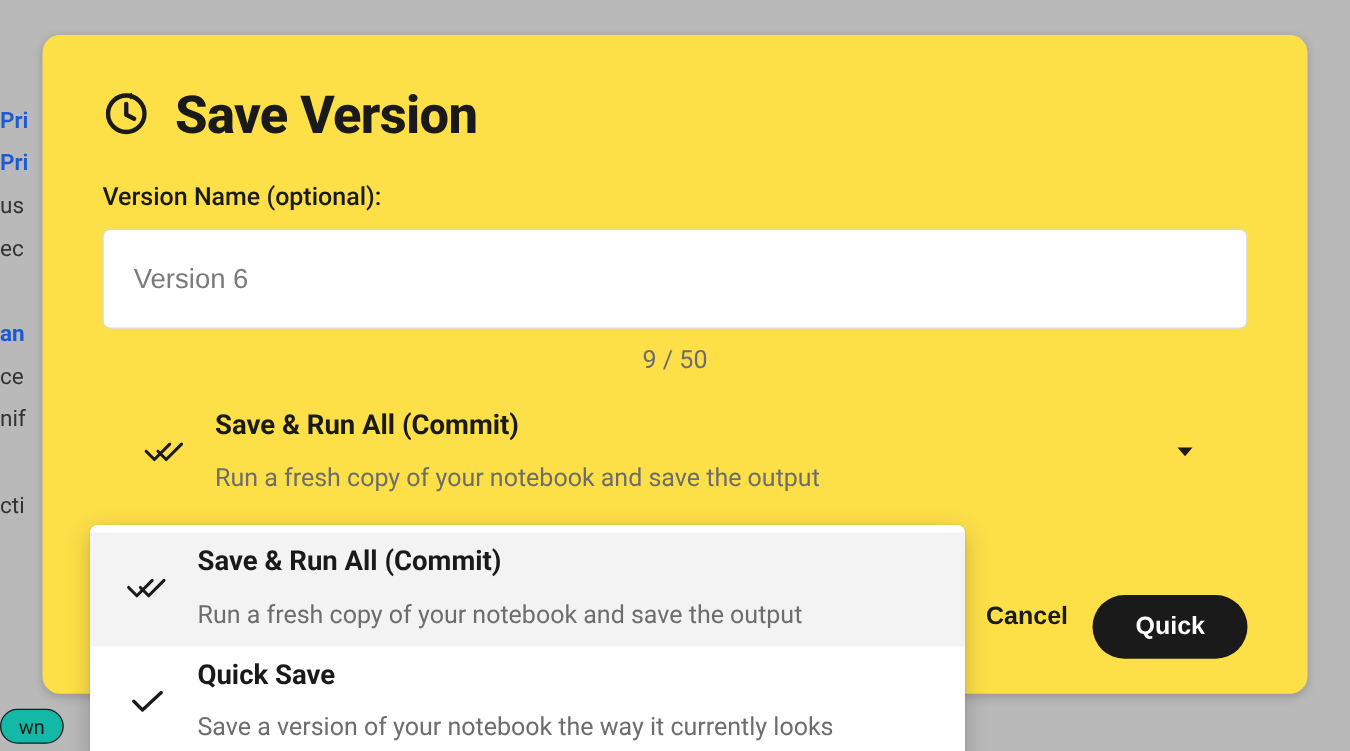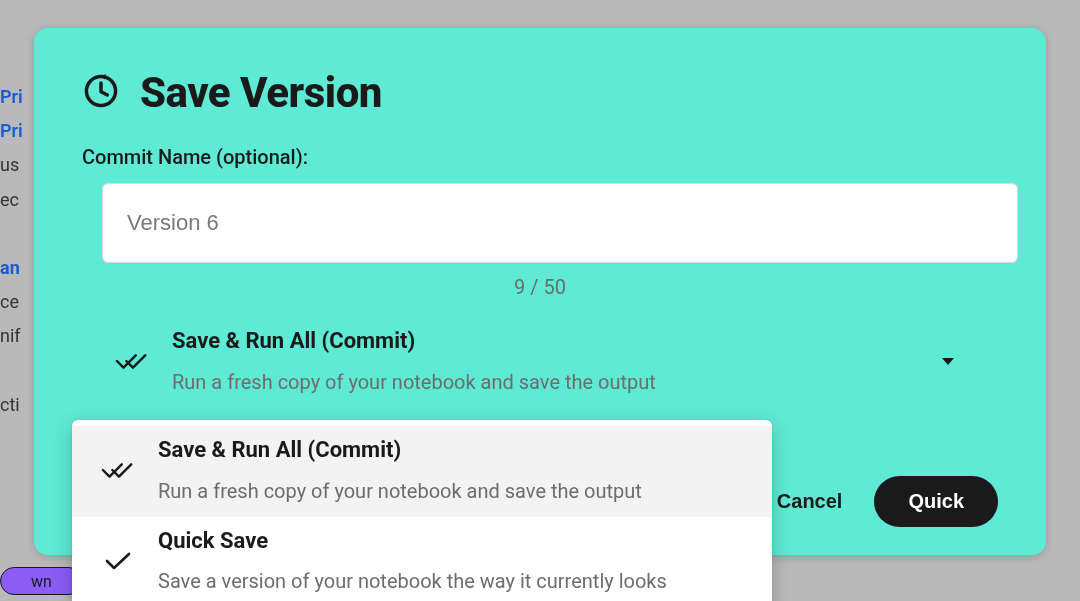--- a/index.html
+++ b/index.html
@@ -22,34 +22,34 @@
     }
     .bg-hints .blue { color: #1a5bd3; font-weight: 600; }
     .bg-hints .blue.bold { font-weight: 700; }
     .bg-pill {
       position: absolute;
       left: 0;
       bottom: 6px;
       height: 28px;
       border: 1px solid #1a1a1a;
       border-radius: 14px;
-      padding: 0 30px;
-      background: #8b5cf6;
+      padding: 0 14px;
+      background: #14b8a6;
       font-size: 16px;
       display: flex;
       align-items: center;
       color: #1a1a1a;
     }
     .modal {
       position: absolute;
       left: 34px;
       top: 28px;
       right: 34px;
       bottom: 46px;
-      background: #5eead4;
+      background: #fde047;
       border-radius: 14px;
       box-shadow: 0 2px 8px rgba(0,0,0,0.18);
       padding: 40px 48px 36px 48px;
       display: flex;
       flex-direction: column;
     }
     .modal-header {
       display: flex;
       align-items: center;
       gap: 20px;
@@ -69,21 +69,20 @@
     .text-input {
       width: 100%;
       height: 80px;
       border: 1px solid #d8d8d8;
       border-radius: 6px;
       font-size: 22px;
       padding: 0 24px;
       color: #7a7a7a;
       background: #fff;
       outline: none;
-      margin-left: 20px;
     }
     .char-count {
       text-align: center;
       font-size: 20px;
       color: #6d6d6d;
       margin-top: 12px;
     }
     .select-wrap {
       margin-top: 22px;
       padding: 6px 36px 6px 32px;
@@ -125,22 +124,22 @@
       cursor: pointer;
     }
     .dd-item.selected { background: #f3f3f3; }
     .single-check { flex-shrink: 0; width: 36px; display: flex; justify-content: center; }
     .single-check svg { width: 28px; height: 22px; }
     .actions {
       position: absolute;
       right: 48px;
       bottom: 28px;
       display: flex;
-      gap: 28px;
-      align-items: center;
+      gap: 16px;
+      align-items: flex-start;
     }
     .btn-cancel {
       background: none;
       border: none;
       font-size: 20px;
       font-weight: 700;
       color: #1a1a1a;
       cursor: pointer;
       padding: 6px 4px;
     }
@@ -177,21 +176,21 @@
     <span>
       <svg viewBox="0 0 24 24" fill="none" stroke="#1a1a1a" stroke-width="2.2" stroke-linecap="round" stroke-linejoin="round">
         <circle cx="12" cy="12" r="9.2"></circle>
         <polyline points="12 7 12 12.5 16 14.5"></polyline>
         <path d="M12 2.8 L15 1.2 L14.5 4.8 Z" fill="#1a1a1a" stroke="none"></path>
       </svg>
     </span>
     <h1 class="modal-title">Save Version</h1>
   </div>
 
-  <div class="field-label">Commit Name (optional):</div>
+  <div class="field-label">Version Name (optional):</div>
   <input class="text-input" type="text" value="Version 6" style="">
   <div class="char-count">9 / 50</div>
 
   <div class="select-wrap">
     <span class="dcheck">
       <svg viewBox="0 0 36 22" fill="none" stroke="#1a1a1a" stroke-width="2.6" stroke-linecap="round" stroke-linejoin="round">
         <polyline points="2 11 9 18 22 5"></polyline>
         <polyline points="12 11 19 18 32 5"></polyline>
       </svg>
     </span>

